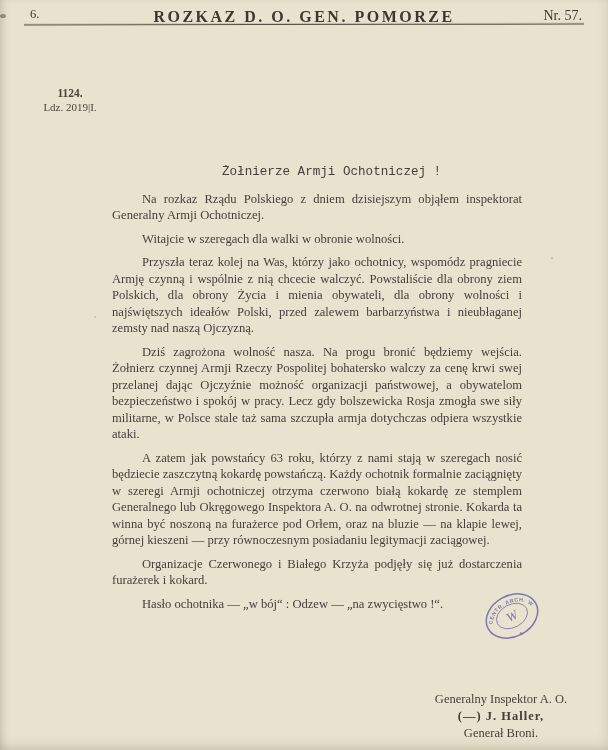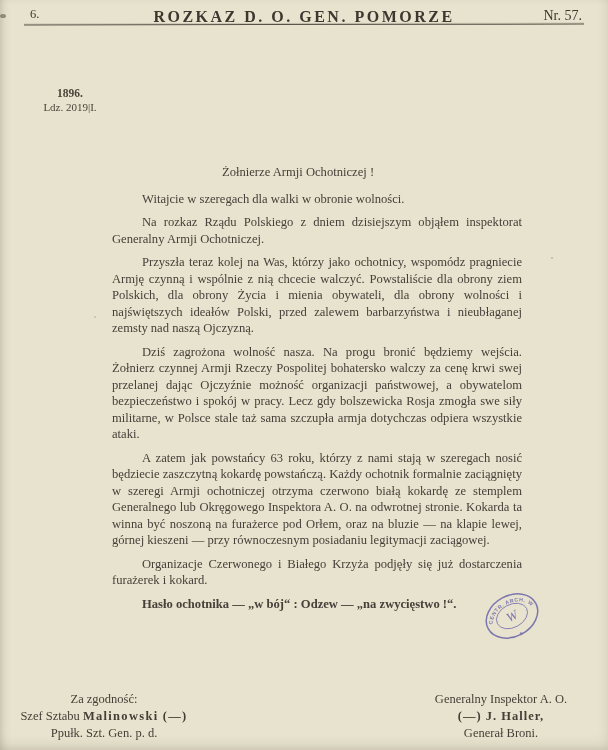--- a/index.html
+++ b/index.html
@@ -27,23 +27,23 @@
   .refblock{position:absolute;left:26px;top:86px;width:88px;text-align:center;
     font-size:11px;line-height:14px;color:#4a443b;}
   .refblock .refno{font-weight:bold;font-size:11.5px;}
   
   .titleblock{position:absolute;top:80px;left:60px;right:20px;text-align:center;}
   .ordertitle{margin:0;font-size:29px;font-weight:bold;color:#332e27;white-space:nowrap;
     display:inline-block;transform:scaleX(.84);letter-spacing:1px;}
   .ordersub{margin:2px 0 0 0;font-size:13px;font-weight:bold;color:#3b362e;letter-spacing:.3px;}
   
   .bodycol{position:absolute;left:112px;top:164px;width:410px;font-size:12.6px;line-height:16.5px;}
-  .salutation{margin:0 0 10px 0;padding-left:110px;}
+  .salutation{margin:0 0 10px 0;padding-left:110px;font-family:Liberation Mono, monospace;}
   .bodycol p.para{margin:0 0 7px 0;text-indent:30px;text-align:justify;}
-  .bodycol p.nojust{text-align:left;font-weight:bold;}
+  .bodycol p.nojust{text-align:left;}
   
   .stamp{position:absolute;left:481px;top:589px;width:62px;height:54px;opacity:.78;
     pointer-events:none;}
   
   .sig{position:absolute;top:691px;font-size:12.5px;line-height:17px;text-align:center;color:#433e36;}
   .sig-left{left:18px;width:172px;}
   .sig-right{left:420px;width:162px;}
   .sig .bold{font-weight:bold;letter-spacing:1.3px;}
   .sig .name-bold{font-weight:bold;letter-spacing:1px;}
   
@@ -58,29 +58,29 @@
 <div class="page">
 
   <div class="runhead">
     <span class="pageno">6.</span>
     <span class="rtitle">ROZKAZ D. O. GEN. POMORZE</span>
     <span class="issue">Nr. 57.</span>
   </div>
   <div class="headrule"></div>
 
   <div class="refblock">
-    <div class="refno">1896.</div>
+    <div class="refno">1124.</div>
     <div>Ldz. 2019|I.</div>
   </div>
 
 
   <div class="bodycol">
     <p class="salutation">Żołnierze Armji Ochotniczej !</p>
+    <p class="para">Na rozkaz Rządu Polskiego z dniem dzisiejszym objąłem inspektorat Generalny Armji Ochotniczej.</p>
     <p class="para">Witajcie w szeregach dla walki w obronie wolności.</p>
-    <p class="para">Na rozkaz Rządu Polskiego z dniem dzisiejszym objąłem inspektorat Generalny Armji Ochotniczej.</p>
     <p class="para">Przyszła teraz kolej na Was, którzy jako ochotnicy, wspomódz pragniecie Armję czynną i wspólnie z nią chcecie walczyć.  Powstaliście dla obrony ziem Polskich, dla obrony Życia i mienia obywateli, dla obrony wolności i najświętszych ideałów Polski, przed zalewem barbarzyństwa i nieubłaganej zemsty nad naszą Ojczyzną.</p>
     <p class="para">Dziś zagrożona wolność nasza.  Na progu bronić będziemy wejścia.  Żołnierz czynnej Armji Rzeczy Pospolitej bohatersko walczy za cenę krwi swej przelanej dając Ojczyźnie możność organizacji państwowej, a obywatelom bezpieczeństwo i spokój w pracy.  Lecz gdy bolszewicka Rosja zmogła swe siły militarne, w Polsce stale taż sama szczupła armja dotychczas odpiera wszystkie ataki.</p>
     <p class="para">A zatem jak powstańcy 63 roku, którzy z nami stają w szeregach nosić będziecie zaszczytną kokardę powstańczą.  Każdy ochotnik formalnie zaciągnięty w szeregi Armji ochotniczej otrzyma czerwono białą kokardę ze stemplem Generalnego lub Okręgowego Inspektora A. O. na odwrotnej stronie.  Kokarda ta winna być noszoną na furażerce pod Orłem, oraz na bluzie — na klapie lewej, górnej kieszeni — przy równoczesnym posiadaniu legitymacji zaciągowej.</p>
     <p class="para">Organizacje Czerwonego i Białego Krzyża podjęły się już dostarczenia furażerek i kokard.</p>
     <p class="para nojust">Hasło ochotnika — „w bój“ : Odzew — „na zwycięstwo !“.</p>
   </div>
 
   <div class="stamp">
     <svg width="62" height="54" viewBox="0 0 124 108">
       <g transform="rotate(-28 62 54)">
@@ -89,28 +89,20 @@
         <path id="stamp-arc" d="M 19 54 A 44 32 0 0 1 105 54" fill="none" stroke="none"></path>
         <text font-size="10.5" letter-spacing="1.2" fill="#5f58a6" font-family="Liberation Sans, sans-serif" font-weight="bold">
           <textPath href="#stamp-arc" startOffset="3%">CENTR. ARCH. WOJSK.</textPath>
         </text>
         <text x="62" y="97" text-anchor="middle" font-size="10" fill="#5f58a6">★</text>
         <text x="62" y="63" text-anchor="middle" font-size="26" font-style="italic" fill="#5f58a6" font-family="Liberation Serif, serif">W</text>
       </g>
     </svg>
   </div>
 
-  <div class="sig sig-left">
-    <div>Za zgodność:</div>
-    <div>
-      <span>Szef Sztabu</span>
-      <span class="bold">Malinowski (—)</span>
-    </div>
-    <div>Ppułk. Szt. Gen. p. d.</div>
-  </div>
 
   <div class="sig sig-right">
     <div>Generalny Inspektor A. O.</div>
     <div class="name-bold">(—) J. Haller,</div>
     <div>Generał Broni.</div>
   </div>
 
   <div class="speck s1"></div>
   <div class="speck s2"></div>
   <div class="speck s3"></div>

